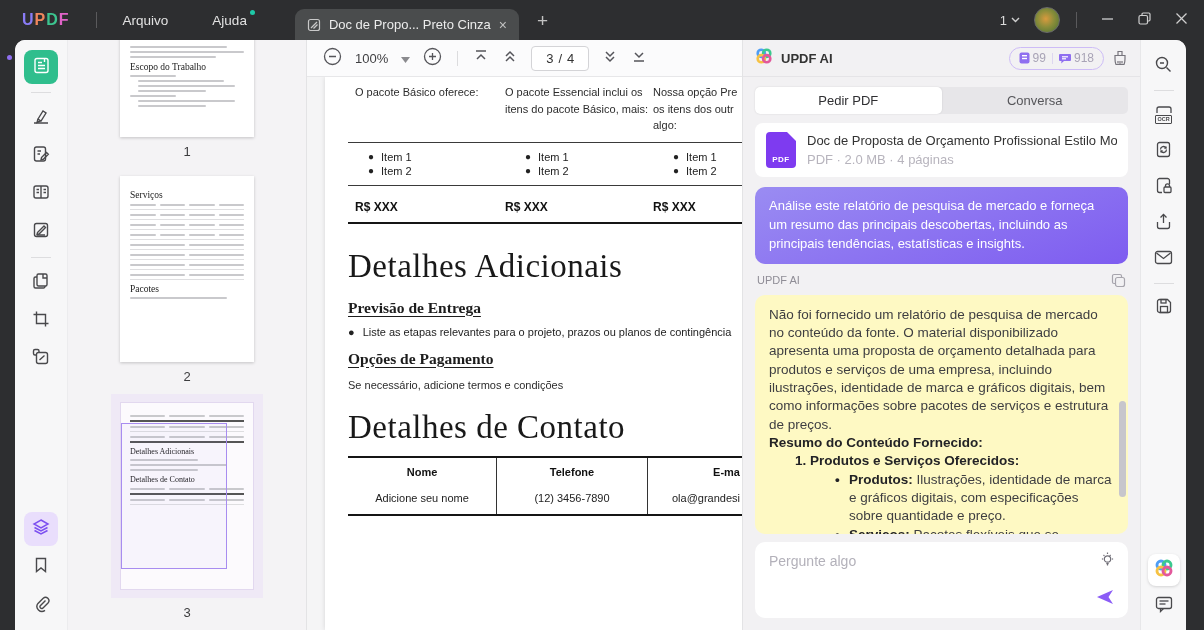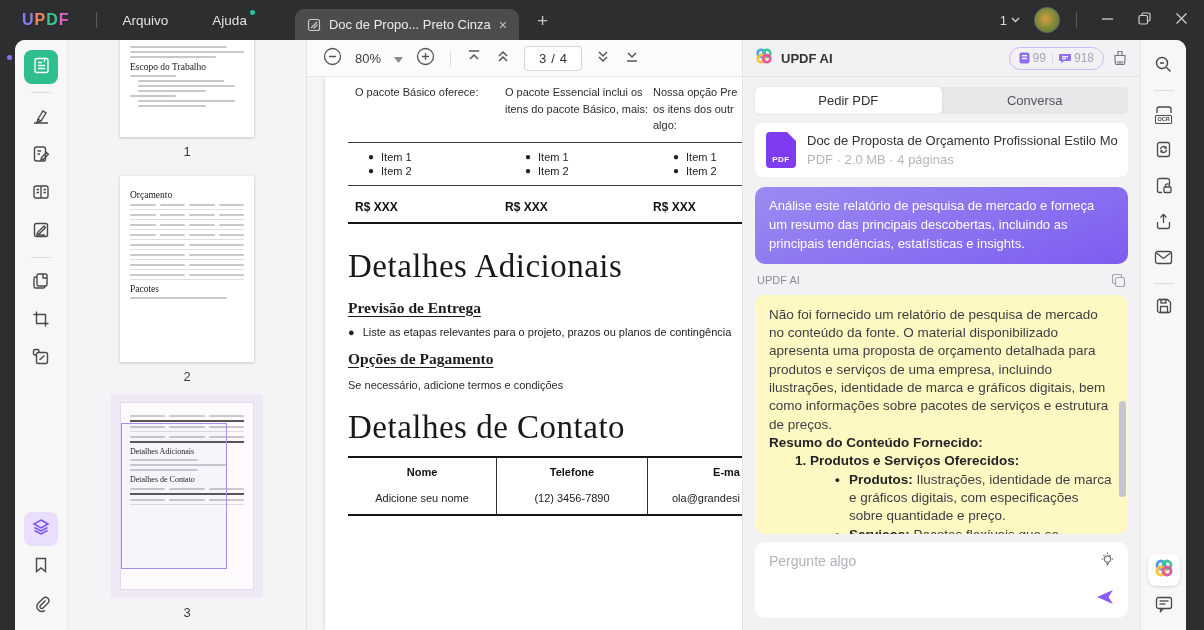--- a/index.html
+++ b/index.html
@@ -268,21 +268,21 @@
       <div class="mb ind w75"></div>
       <div class="mb ind w85"></div>
       <div class="mb ind w60"></div>
       <div class="mb w40"></div>
       <div class="mb ind w85"></div>
       <div class="mb ind w60"></div>
     </div>
     <div class="pnum">1</div>
 
     <div class="thumb t2">
-      <div class="mhead">Orçamento</div>
+      <div class="mhead">Serviços</div>
       <div class="mrow">
           <div class="mb"></div>
           <div class="mb"></div>
           <div class="mb"></div>
           <div class="mb"></div>
         </div>
       <div class="mrow">
           <div class="mb"></div>
           <div class="mb"></div>
           <div class="mb"></div>
@@ -358,21 +358,21 @@
     </div>
     <div class="pnum">3</div>
   </div>
 
   <div class="main">
     <div class="viewer-toolbar">
       <span><svg width="19" height="19" viewBox="0 0 19 19" fill="none" stroke="#55555a" stroke-width="1.3">
             <circle cx="9.5" cy="9.5" r="8"></circle>
             <line x1="6" y1="9.5" x2="13" y2="9.5"></line>
           </svg></span>
-      <span class="zoom-level">80%</span>
+      <span class="zoom-level">100%</span>
       <span><svg width="9" height="6" viewBox="0 0 9 6" fill="#8a8a8e">
             <path d="M0 0h9L4.5 6z"></path>
           </svg></span>
       <span><svg width="19" height="19" viewBox="0 0 19 19" fill="none" stroke="#55555a" stroke-width="1.3">
             <circle cx="9.5" cy="9.5" r="8"></circle>
             <line x1="6" y1="9.5" x2="13" y2="9.5"></line>
             <line x1="9.5" y1="6" x2="9.5" y2="13"></line>
           </svg></span>
       <div class="vt-div"></div>
       <span><svg width="16" height="14" viewBox="0 0 16 14" fill="none" stroke="#55555a" stroke-width="1.5">

